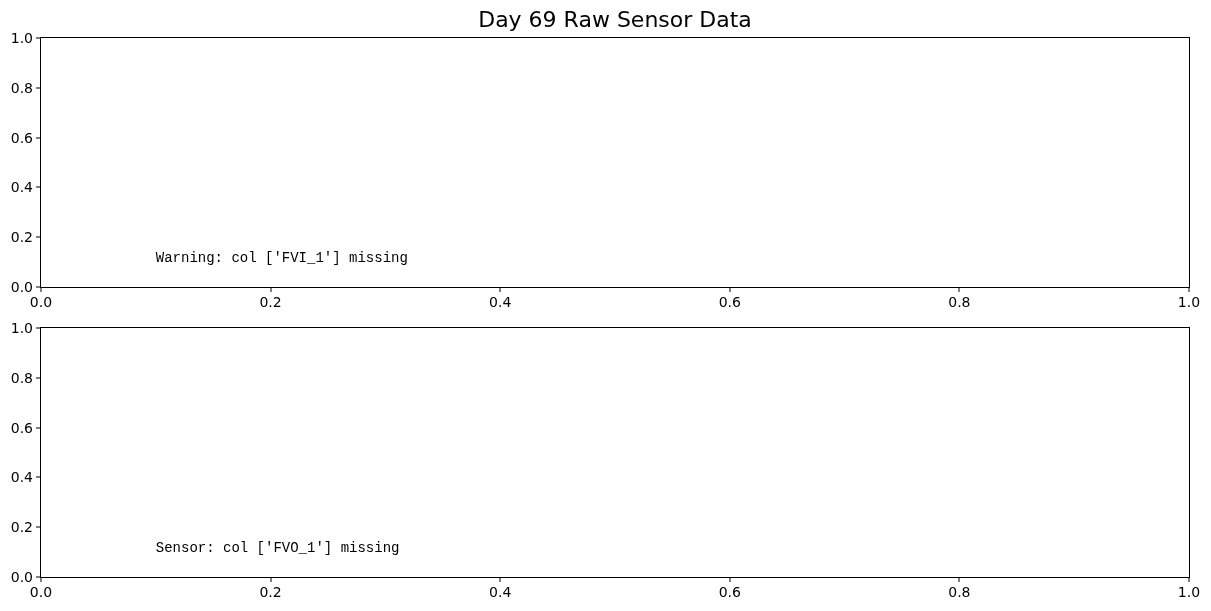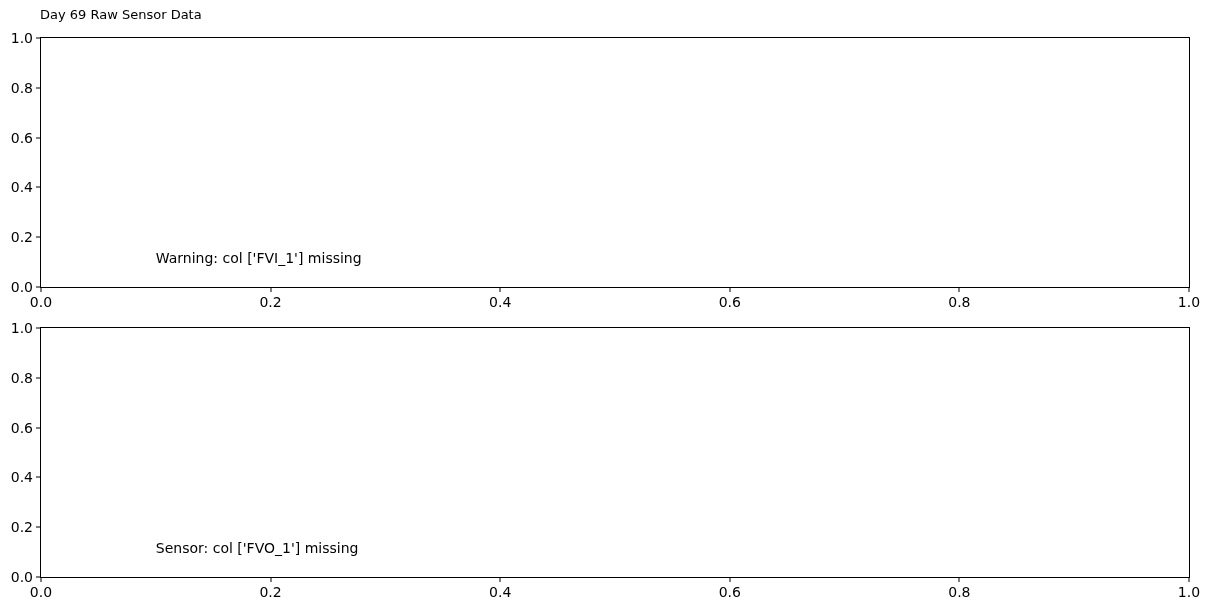--- a/index.html
+++ b/index.html
@@ -13,21 +13,22 @@
     width: 1211px;
     height: 611px;
     background: #ffffff;
     overflow: hidden;
   }
   .fig-title {
     position: absolute;
     left: 40px;
     width: 1150px;
     top: 8px;
-    font-size: 13px;
+    text-align: center;
+    font-size: 22px;
     color: #000000;
     line-height: 1.1;
   }
   .axes {
     position: absolute;
     left: 40px;
     width: 1150px;
     height: 251px;
     border: 1px solid #000000;
     box-sizing: border-box;
@@ -37,20 +38,21 @@
   .axes-2 { top: 327px; }
   .annotation {
     position: absolute;
     left: 10%;
     bottom: 10%;
     transform: translateY(4px);
     font-size: 14px;
     color: #000000;
     white-space: nowrap;
     line-height: 1.15;
+    font-family: Liberation Mono, monospace;
   }
   .tick {
     position: absolute;
     background: #000000;
   }
   .tick.x {
     width: 1px;
     height: 4px;
     bottom: -5px;
     transform: translateX(-0.5px);

